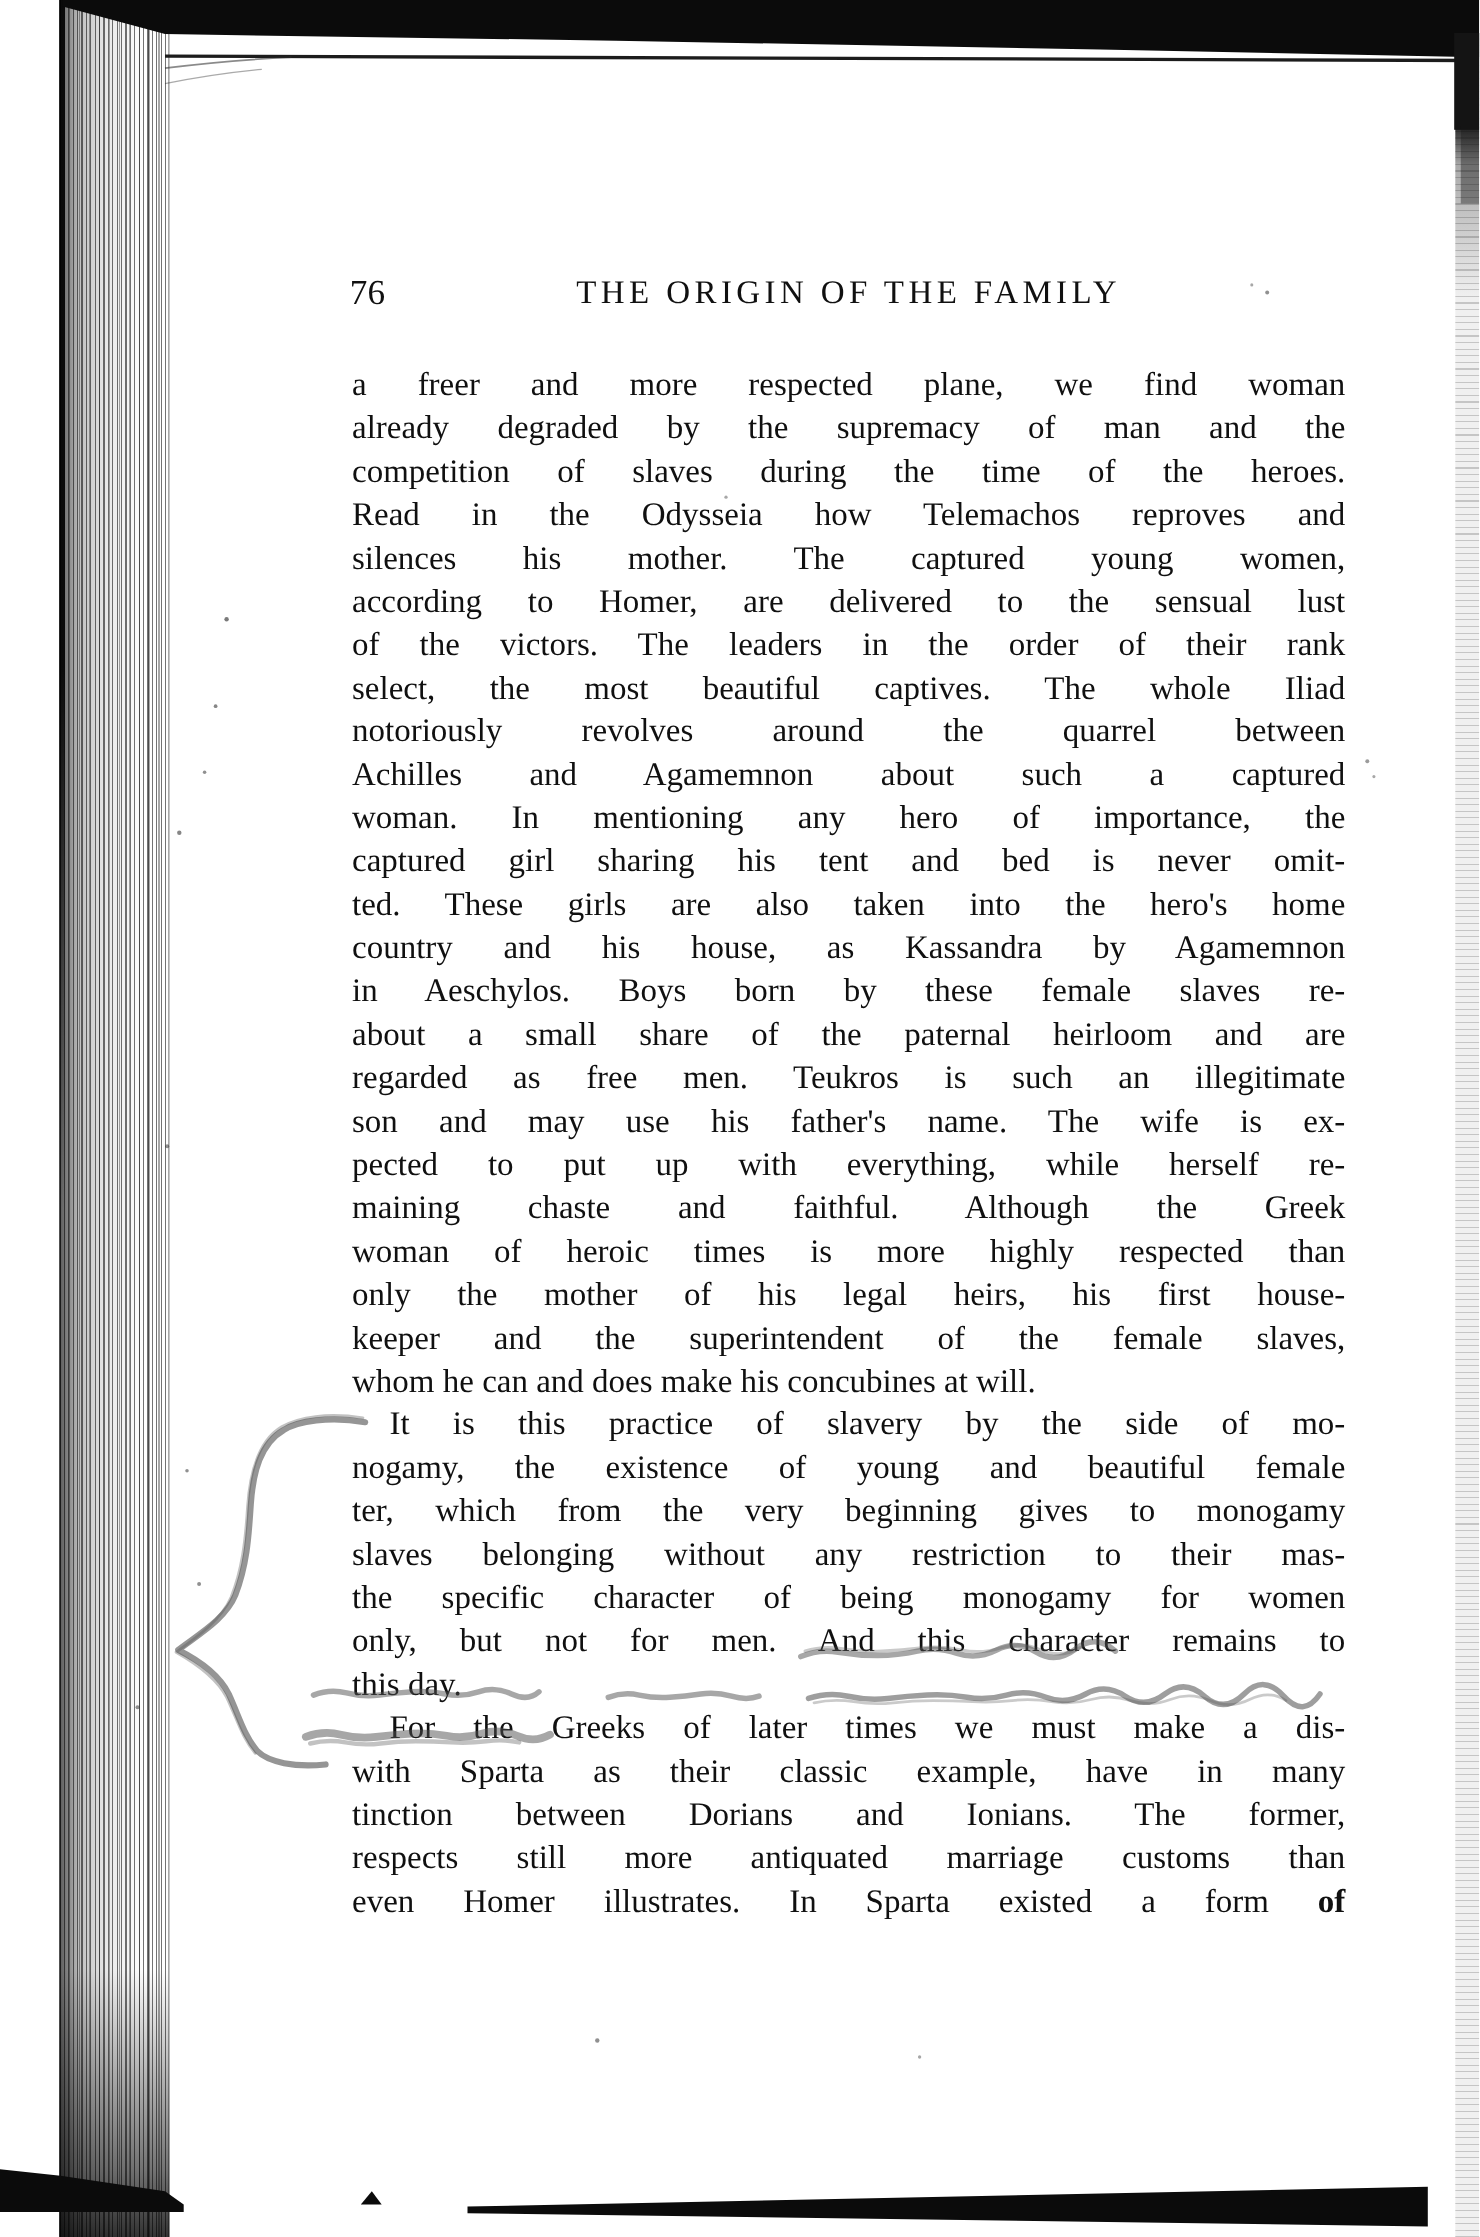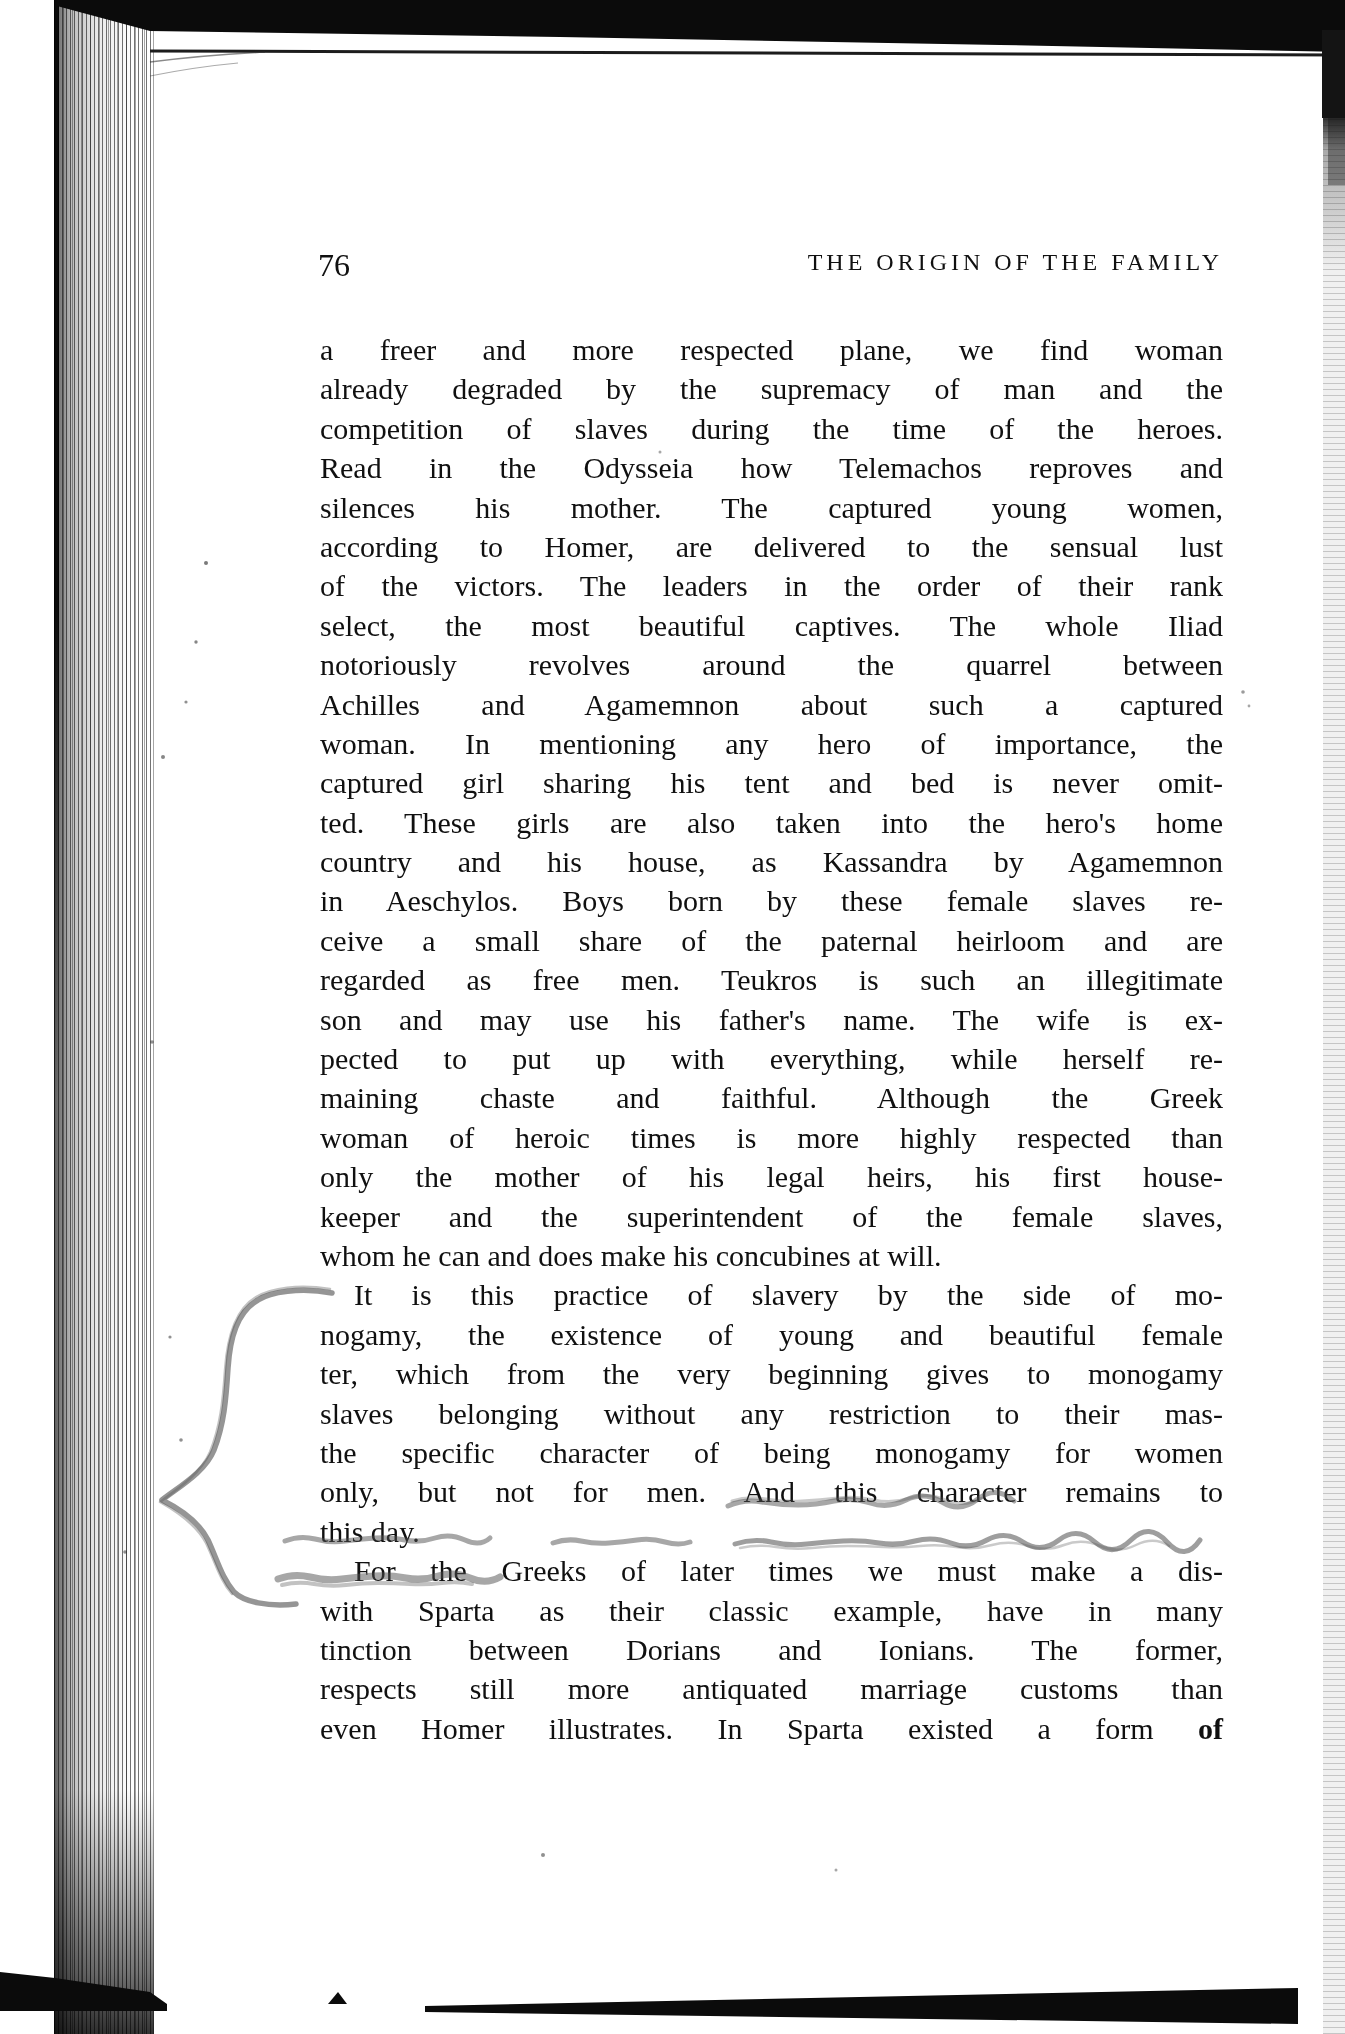--- a/index.html
+++ b/index.html
@@ -27,22 +27,22 @@
   #right-edge{
     position:absolute;right:0;top:30px;width:22px;height:2004px;
     background:
       linear-gradient(180deg, rgba(10,10,10,.95) 0 4%, rgba(10,10,10,.35) 6%, rgba(0,0,0,.06) 12%, rgba(0,0,0,.06) 100%),
       repeating-linear-gradient(0deg, rgba(0,0,0,.18) 0 1px, rgba(0,0,0,0) 1px 6px);
   }
   
   #header-row{position:absolute;left:320px;top:247px;width:903px;height:40px;}
   #page-number{position:absolute;left:-2px;top:0;font-size:32px;}
   #running-title{
-    position:absolute;left:0;top:2px;width:100%;text-align:right;
-    font-size:24px;letter-spacing:4px;
+    position:absolute;left:0;top:2px;width:100%;text-align:center;
+    font-size:30px;letter-spacing:4px;
   }
   #body-lines{position:absolute;left:320px;top:330px;width:903px;}
   .line{
     font-size:30px;line-height:39.4px;height:39.4px;
     text-align:justify;text-align-last:justify;text-justify:inter-word;
     white-space:normal;
   }
   .line.noStretch{text-align-last:left;}
   .line.indent{text-indent:34px;}
   .line b{font-weight:bold;}
@@ -73,21 +73,21 @@
       <div class="line">according to Homer, are delivered to the sensual lust</div>
       <div class="line">of the victors. The leaders in the order of their rank</div>
       <div class="line">select, the most beautiful captives. The whole Iliad</div>
       <div class="line">notoriously revolves around the quarrel between</div>
       <div class="line">Achilles and Agamemnon about such a captured</div>
       <div class="line">woman. In mentioning any hero of importance, the</div>
       <div class="line">captured girl sharing his tent and bed is never omit-</div>
       <div class="line">ted. These girls are also taken into the hero's home</div>
       <div class="line">country and his house, as Kassandra by Agamemnon</div>
       <div class="line">in Aeschylos. Boys born by these female slaves re-</div>
-      <div class="line">ceive a small share of the paternal heirloom and are</div>
+      <div class="line">about a small share of the paternal heirloom and are</div>
       <div class="line">regarded as free men. Teukros is such an illegitimate</div>
       <div class="line">son and may use his father's name. The wife is ex-</div>
       <div class="line">pected to put up with everything, while herself re-</div>
       <div class="line">maining chaste and faithful. Although the Greek</div>
       <div class="line">woman of heroic times is more highly respected than</div>
       <div class="line">only the mother of his legal heirs, his first house-</div>
       <div class="line">keeper and the superintendent of the female slaves,</div>
       <div class="line noStretch">whom he can and does make his concubines at will.</div>
       <div class="line indent">It is this practice of slavery by the side of mo-</div>
       <div class="line">nogamy, the existence of young and beautiful female</div>

